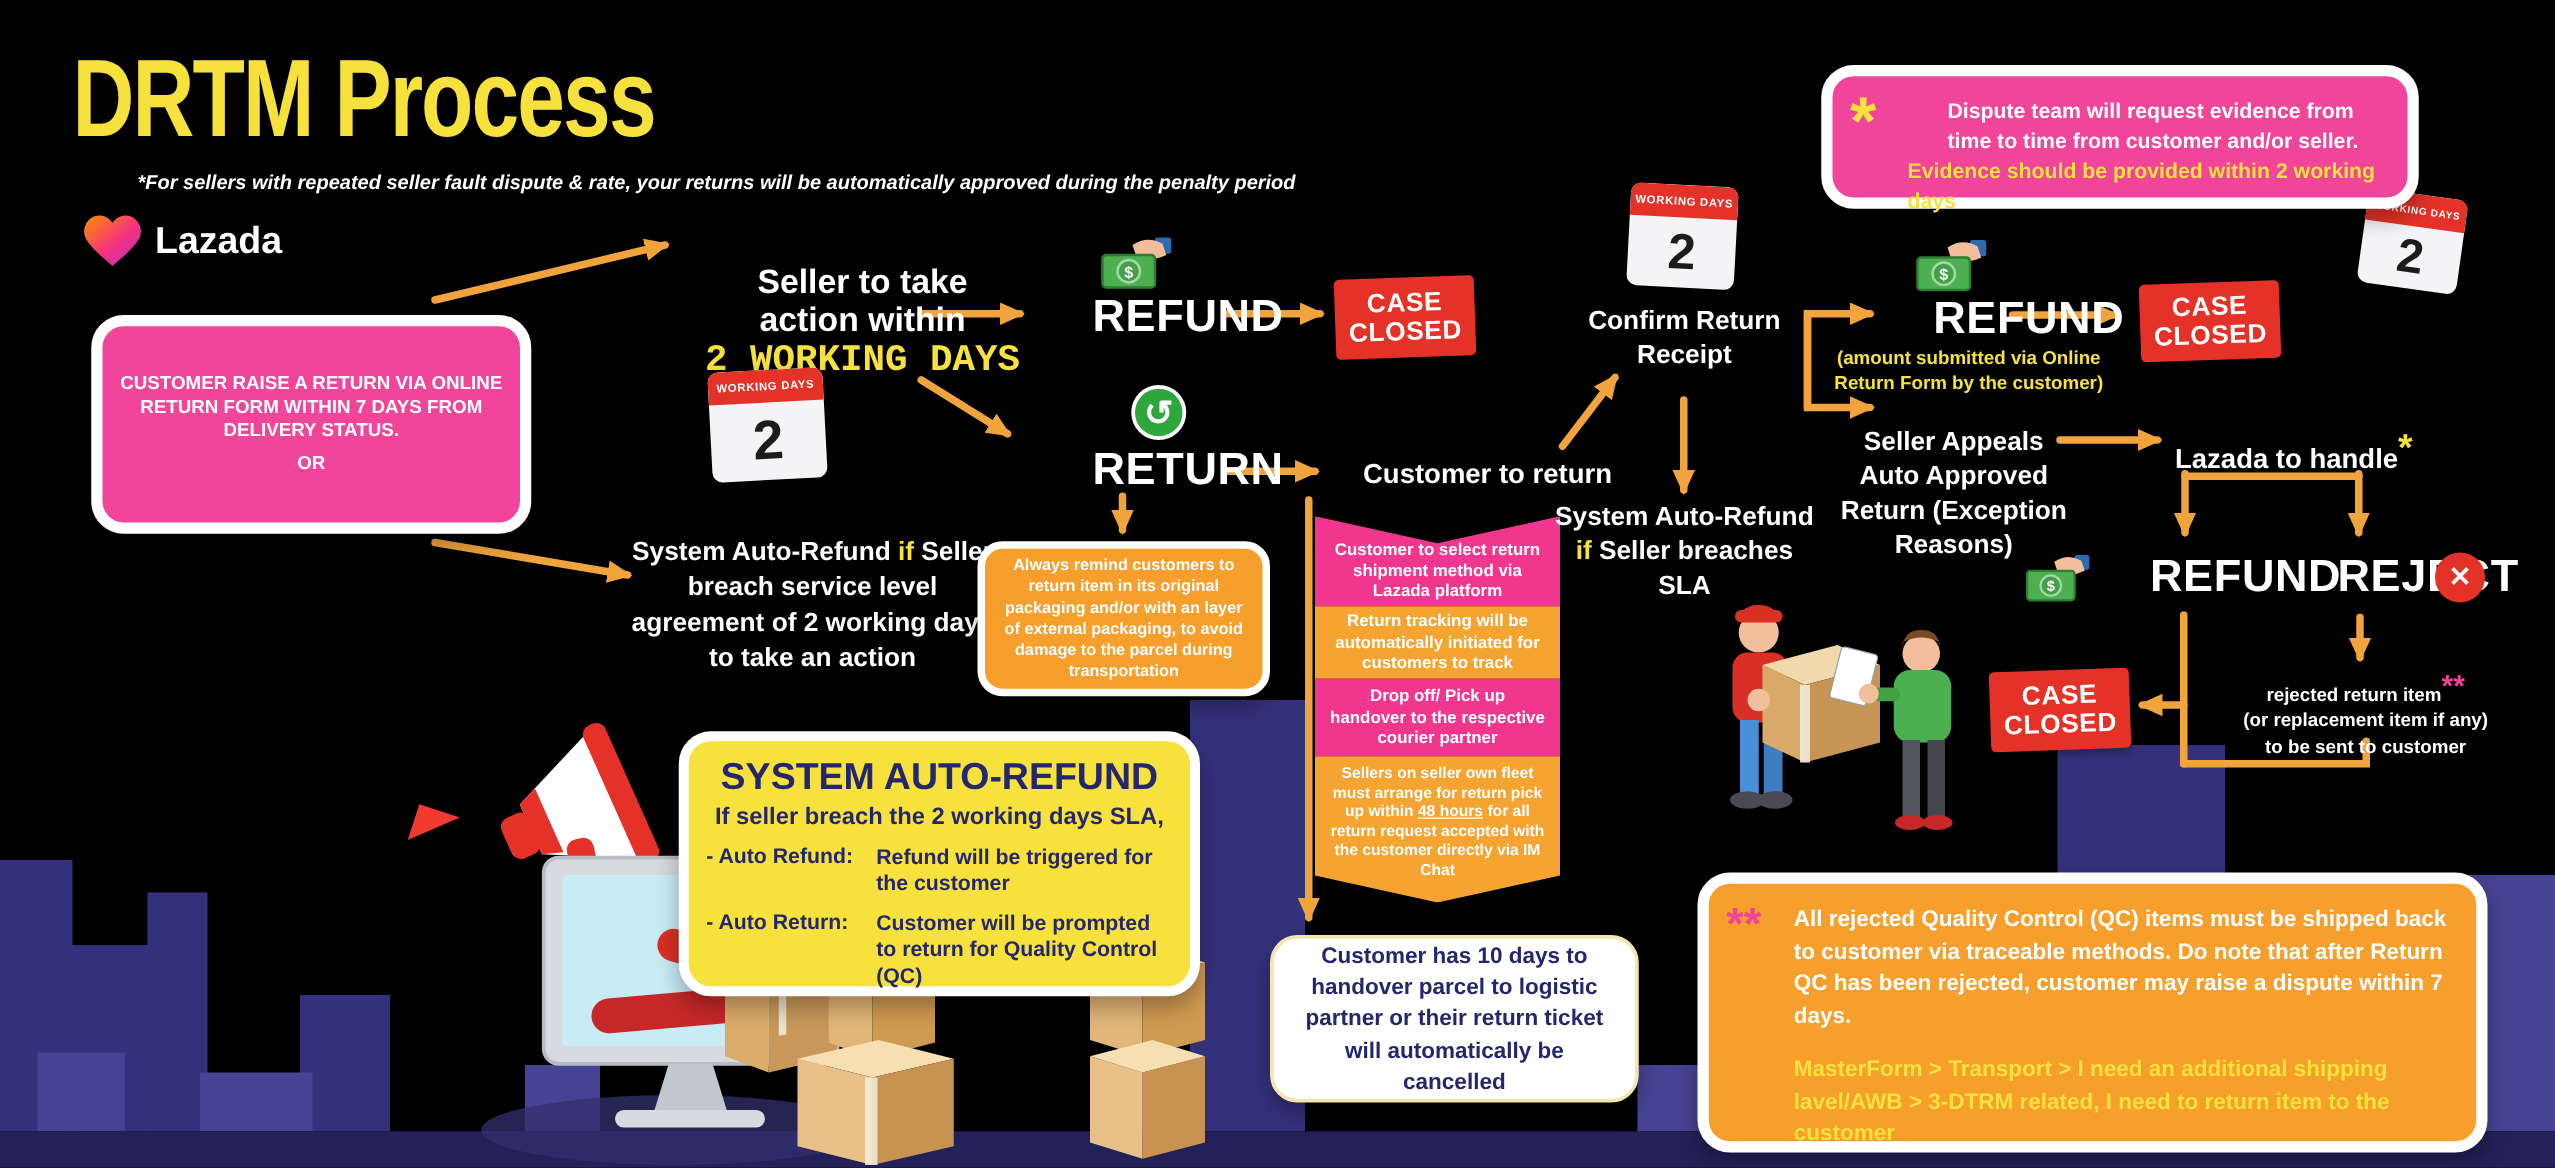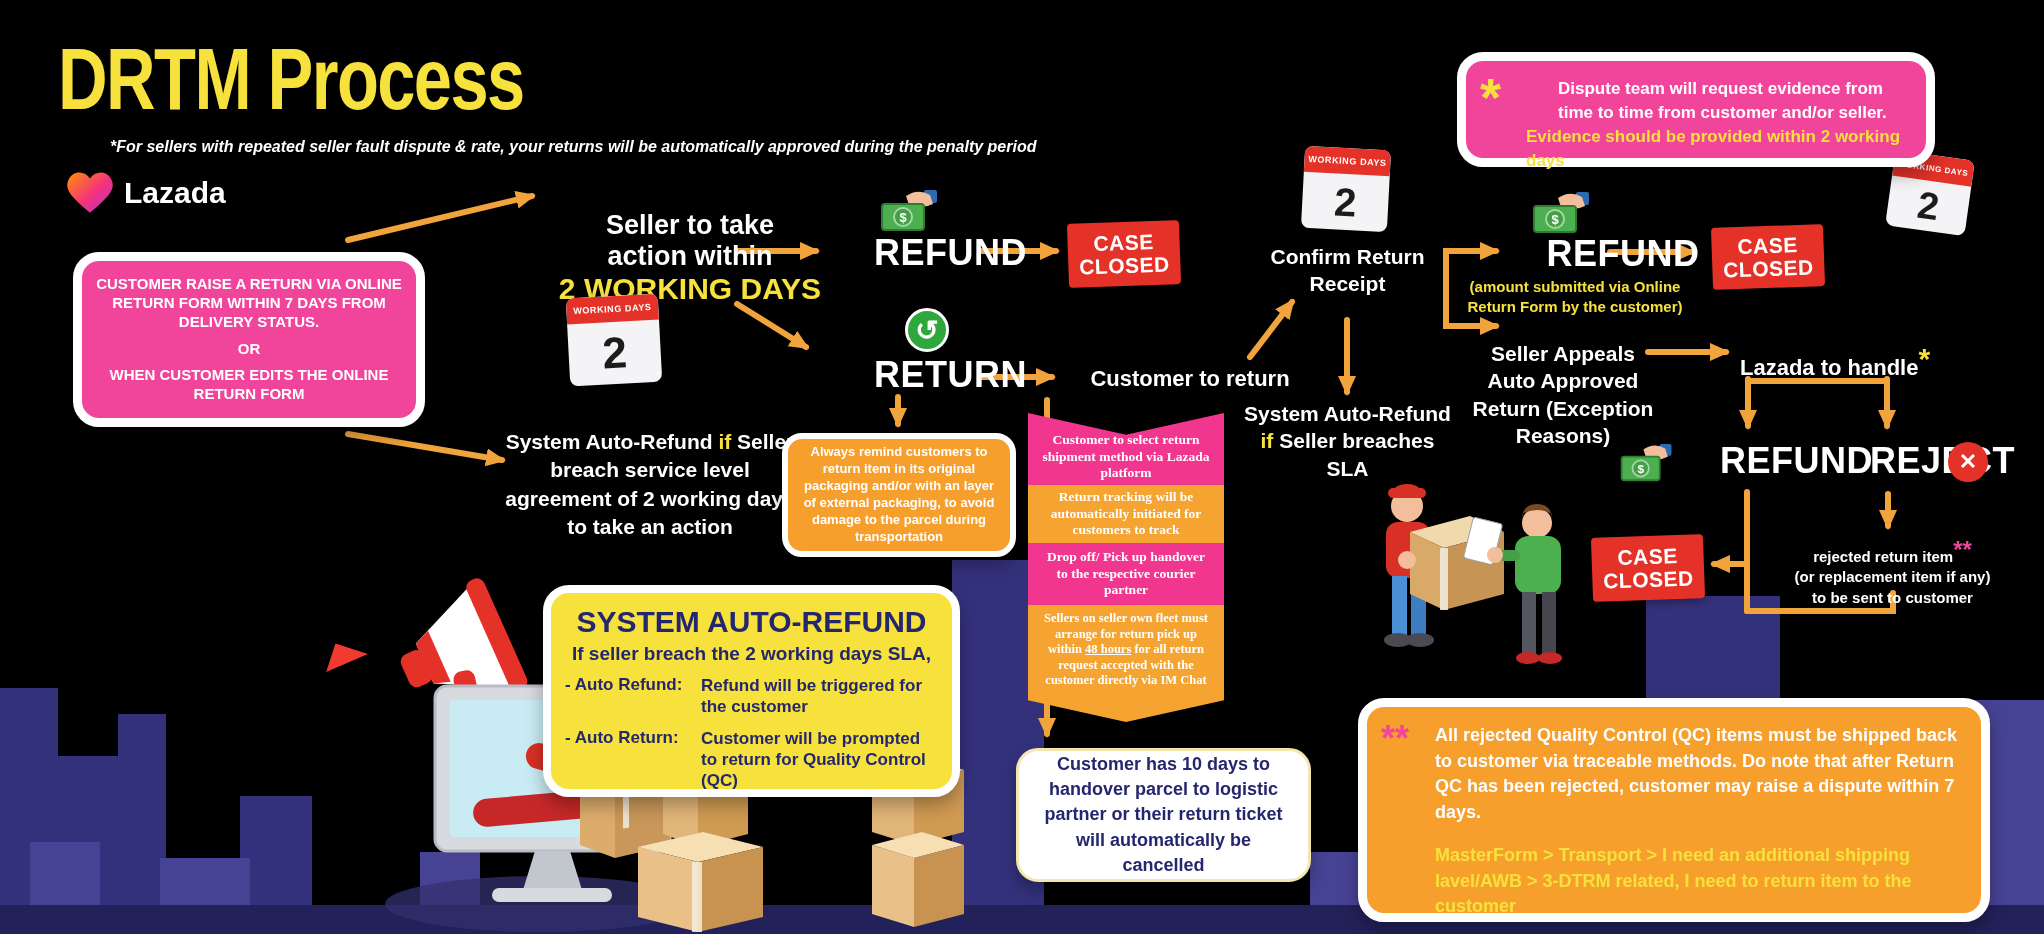--- a/index.html
+++ b/index.html
@@ -217,29 +217,28 @@
       </linearGradient>
         </defs>
       <path d="M25 8 C20 0 8 0 4 10 C0 20 10 28 25 41 C40 28 50 20 46 10 C42 0 30 0 25 8 Z" fill="url(#lz)"></path>
     </svg>
   </div>
   <div class="abs z3 b" style="left:124px;top:176px;font-size:30px;">Lazada</div>
 
   <div class="card pinkbg startbox z3" style="left:73px;top:252px;width:352px;height:175px;">
     <div>CUSTOMER RAISE A RETURN VIA ONLINE RETURN FORM WITHIN 7 DAYS FROM DELIVERY STATUS.</div>
     <div>OR</div>
-    <div>WHEN CUSTOMER EDITS THE ONLINE RETURN FORM</div>
   </div>
 
   <div class="bubble-tail z3" style="left:330px;top:648px;"></div>
 
   <div class="abs z3 ctr" style="left:545px;top:210px;width:290px;">
     <div class="b" style="font-size:27px;">Seller to take</div>
     <div class="b" style="font-size:27px;">action within</div>
-    <div class="b hl-y" style="font-size:30px;">2 WORKING DAYS</div>
+    <div class="b hl-y" style="font-size:30px;font-family:Liberation Mono, monospace;">2 WORKING DAYS</div>
   </div>
 
   <div class="cal z3" style="left:568px;top:296px;width:92px;height:88px;transform:rotate(-3deg);">
     <div class="cal-top">WORKING DAYS</div>
     <div class="cal-num" style="height:62px;font-size:44px;">2</div>
   </div>
 
   <div class="abs z3 ctr" style="left:495px;top:428px;width:310px;">
     <span class="b" style="font-size:21px;line-height:1.35;">
       <span>System Auto-Refund </span><span class="hl-y">if</span><span> Seller breach service level agreement of 2 working days to take an action</span>
@@ -277,21 +276,21 @@
     <div class="arb-row">
       <div class="lab">- Auto Refund:</div>
       <div class="txt">Refund will be triggered for the customer</div>
     </div>
     <div class="arb-row">
       <div class="lab">- Auto Return:</div>
       <div class="txt">Customer will be prompted to return for Quality Control (QC)</div>
     </div>
   </div>
 
-  <div class="ribbon z3" style="left:1028px;top:413px;height:309px;font-family:Liberation Serif, serif;">
+  <div class="ribbon z3" style="left:1052px;top:413px;height:309px;">
     <div class="seg" style="height:72px;background:#F0368F;padding-top:22px;">
       <div>Customer to select return shipment method via Lazada platform</div>
     </div>
     <div class="seg" style="height:58px;background:#F5A431;">
       <div>Return tracking will be automatically initiated for customers to track</div>
     </div>
     <div class="seg" style="height:62px;background:#F0368F;">
       <div>Drop off/ Pick up handover to the respective courier partner</div>
     </div>
     <div class="seg" style="height:117px;background:#F5A431;align-items:flex-start;">

